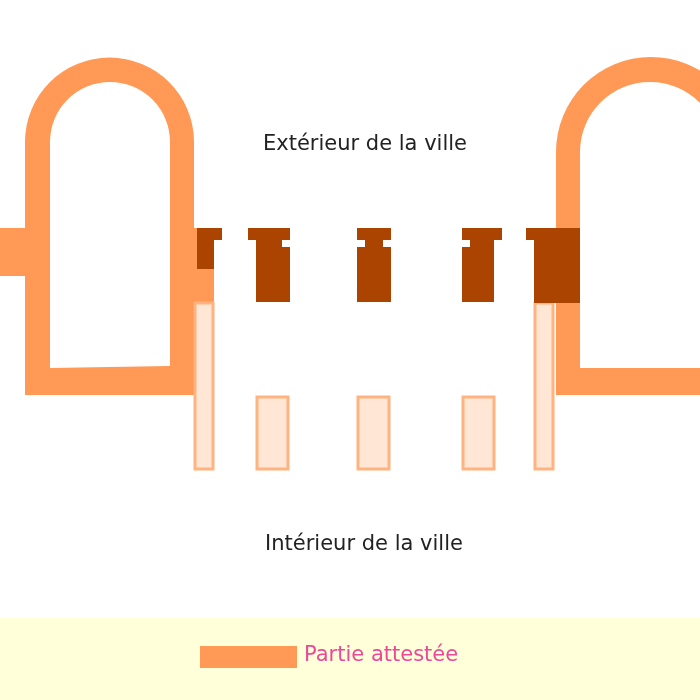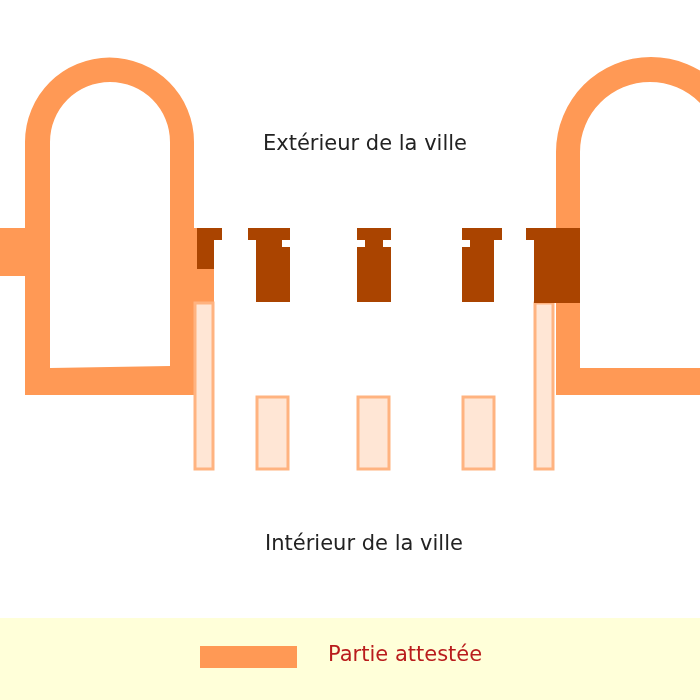--- a/index.html
+++ b/index.html
@@ -3,21 +3,21 @@
   <meta charset="utf-8">
   <style>
     html, body { margin: 0; padding: 0; }
     body { width: 700px; height: 700px; background: #ffffff; position: relative; overflow: hidden; font-family: "DejaVu Sans", sans-serif; }
     #diagram { position: absolute; left: 0; top: 0; width: 700px; height: 700px; }
     .label { position: absolute; width: 700px; text-align: center; font-size: 21px; color: #222222; letter-spacing: 0px; }
     #label-ext { top: 131px; left: 15px; }
     #label-int { top: 531px; left: 14px; }
     #legend { position: absolute; left: 0; top: 618px; width: 700px; height: 82px; background: #ffffd9; }
     #legend-swatch { position: absolute; left: 200px; top: 646px; width: 97px; height: 22px; }
-    #legend-text { position: absolute; left: 328px; top: 642px; font-size: 21px; color: #b91c1c; }
+    #legend-text { position: absolute; left: 304px; top: 642px; font-size: 21px; color: #ec4899; }
   </style>
 </head>
 <body>
 
 <svg id="diagram" viewBox="0 0 700 700" xmlns="http://www.w3.org/2000/svg">
 
   <g>
     <rect x="0" y="228" width="30" height="48" fill="#ff9955"></rect>
     <path fill="#ff9955" fill-rule="evenodd" d="M25,395 L25,142 A84.5,84.5 0 0 1 194,142 L194,395 Z
          M50,368 L170,366 L170,142 A60,60 0 0 0 50,142 Z"></path>

